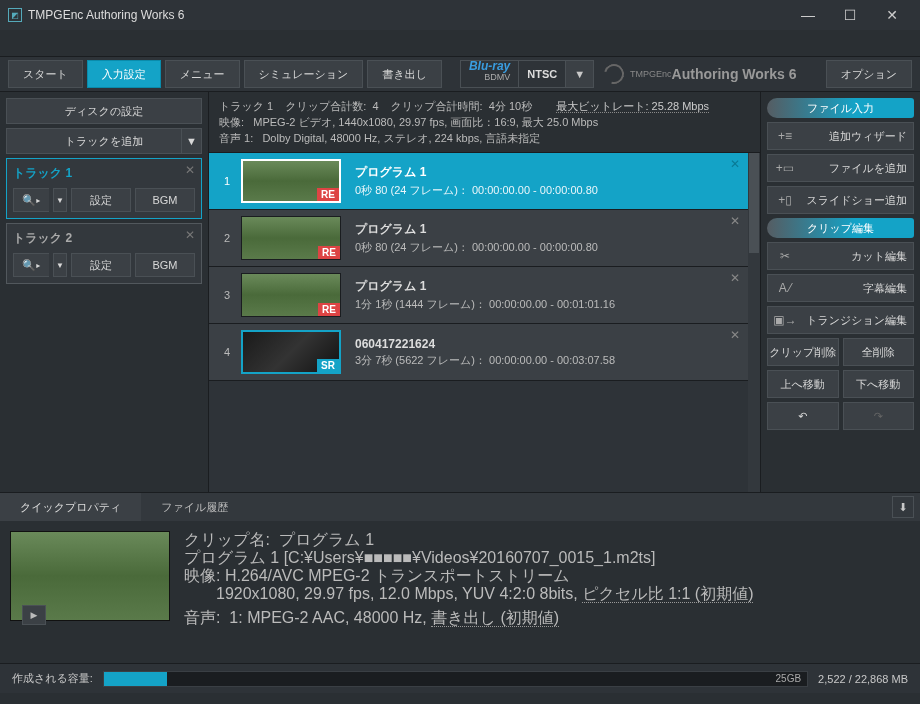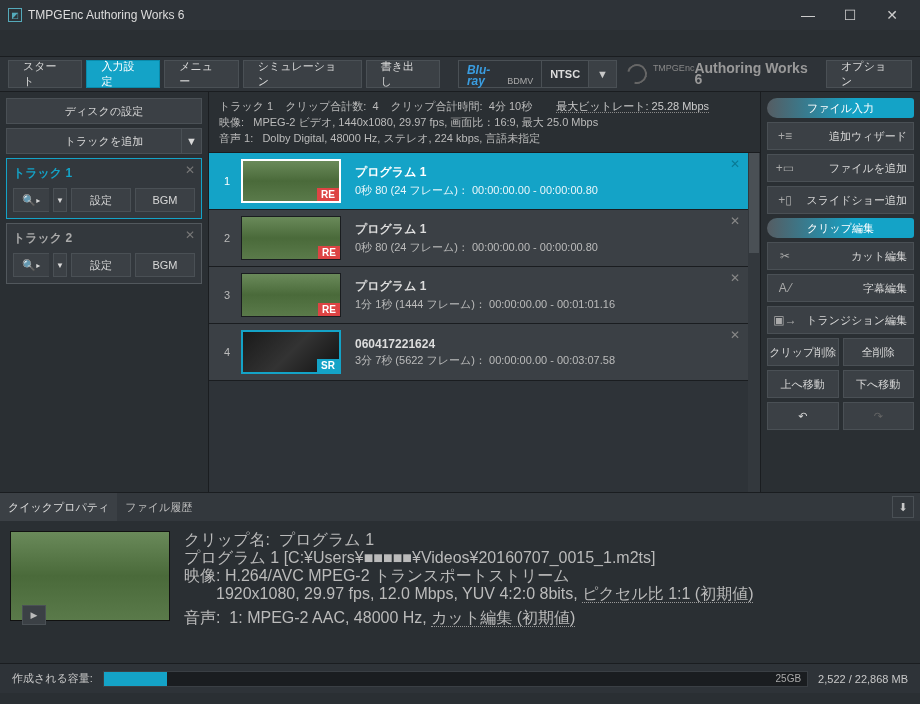--- a/index.html
+++ b/index.html
@@ -6,21 +6,21 @@
 body { font-family: "Meiryo", "Yu Gothic", sans-serif; font-size: 11px; background: #2a2f33; color: #c8c8c8; width: 920px; height: 704px; overflow: hidden; }
 .titlebar { height: 30px; background: #2e3338; display: flex; align-items: center; padding: 0 8px; }
 .titlebar-icon { width: 14px; height: 14px; border: 1px solid #5ab; margin-right: 6px; display: inline-flex; align-items: center; justify-content: center; font-size: 8px; color: #5ab; }
 .titlebar-title { flex: 1; font-size: 12px; color: #ddd; }
 .titlebar-btns { display: flex; gap: 2px; }
 .titlebar-btn { width: 40px; height: 26px; display: flex; align-items: center; justify-content: center; color: #ccc; font-size: 14px; }
 .toolbar { height: 36px; display: flex; align-items: center; padding: 2px 8px; gap: 4px; background: #2e3338; border-top: 1px solid #1a1d20; border-bottom: 1px solid #1a1d20; margin-top: 26px; }
 .tool-btn { height: 28px; padding: 0 14px; background: #3b4045; border: 1px solid #4a5055; color: #d8d8d8; display: flex; align-items: center; justify-content: center; font-size: 11px; }
 .tool-btn.active { background: #14a3c7; border-color: #0a8bab; color: #fff; }
 .bluray-box { display: flex; align-items: center; border: 1px solid #4a5055; height: 28px; }
-.bluray-left { padding: 0 8px; display: flex; align-items: flex-end; justify-content: flex-start; line-height: 11px; border-right: 1px solid #4a5055; height: 100%; }
+.bluray-left { padding: 0 8px; display: flex; flex-direction: column; align-items: flex-end; justify-content: flex-start; line-height: 11px; border-right: 1px solid #4a5055; height: 100%; }
 .bluray-bluray { color: #3a9de0; font-weight: bold; font-size: 12px; font-style: italic; }
 .bluray-bdmv { color: #aaa; font-size: 9px; }
 .bluray-ntsc { padding: 0 8px; color: #ddd; font-size: 11px; font-weight: bold; }
 .bluray-arrow { padding: 0 8px; background: #3b4045; border-left: 1px solid #4a5055; height: 100%; display: flex; align-items: center; }
 .brand { display: flex; align-items: center; gap: 6px; color: #888; margin-left: 6px; }
 .brand-logo { width: 20px; height: 20px; border: 2px solid #666; border-radius: 50%; border-left-color: transparent; transform: rotate(-30deg); }
 .brand-text { display: flex; flex-direction: row; line-height: 11px; }
 .brand-sm { font-size: 9px; color: #888; }
 .brand-lg { font-size: 14px; color: #999; font-weight: bold; }
 .spacer { flex: 1; }
@@ -65,21 +65,21 @@
 .clip.selected .clip-close { color: #0a7a95; }
 .right-col { width: 160px; padding: 6px; display: flex; flex-direction: column; gap: 4px; background: #2a2f33; border-left: 1px solid #1a1d20; }
 .section-header { height: 20px; background: linear-gradient(90deg, #555c62 0%, #14a3c7 60%, #14a3c7 100%); border-radius: 10px 3px 3px 10px; color: #fff; display: flex; align-items: center; justify-content: center; font-size: 11px; }
 .right-btn { height: 28px; background: #3b4045; border: 1px solid #4a5055; color: #d8d8d8; display: flex; align-items: center; font-size: 11px; padding: 0 6px; }
 .right-btn .ico { width: 22px; display: flex; align-items: center; justify-content: center; color: #aaa; font-size: 12px; }
 .right-btn .lbl { flex: 1; text-align: right; }
 .right-row { display: flex; gap: 4px; }
 .right-row .right-btn { flex: 1; justify-content: center; padding: 0; }
 .bottom-panel { border-top: 1px solid #1a1d20; background: #2a2f33; }
 .tabs { display: flex; height: 28px; background: #33383d; align-items: center; position: relative; }
-.tab { padding: 0 8px; height: 100%; display: flex; align-items: center; color: #bbb; font-size: 11px; }
+.tab { padding: 0 20px; height: 100%; display: flex; align-items: center; color: #bbb; font-size: 11px; }
 .tab.active { background: #3b4045; color: #ddd; }
 .tab-dl { position: absolute; right: 6px; width: 22px; height: 22px; border: 1px solid #4a5055; display: flex; align-items: center; justify-content: center; }
 .prop-body { display: flex; padding: 10px; gap: 14px; height: 142px; }
 .prop-thumb { width: 160px; height: 90px; background: linear-gradient(180deg, #6a8a5a 0%, #4a6a3a 50%, #5a7a4a 100%); border: 1px solid #111; }
 .prop-text { flex: 1; font-size: 16px; color: #bbb; line-height: 18px; }
 .prop-text .dot { border-bottom: 1px dotted #999; }
 .play-btn { position: absolute; bottom: 38px; left: 22px; width: 24px; height: 20px; background: #3b4045; border: 1px solid #4a5055; display: flex; align-items: center; justify-content: center; color: #bbb; font-size: 9px; }
 .status-bar { height: 30px; border-top: 1px solid #1a1d20; background: #2e3338; display: flex; align-items: center; padding: 0 12px; gap: 10px; }
 .cap-bar { flex: 1; height: 16px; background: #1a1d20; border: 1px solid #3a3f44; position: relative; display: flex; align-items: center; }
 .cap-fill { position: absolute; left: 0; top: 0; bottom: 0; width: 9%; background: #14a3c7; }
@@ -271,21 +271,21 @@
   </div>
   <div class="prop-body">
     <div>
       <div class="prop-thumb"></div>
     </div>
     <div class="prop-text">
       <div><span>クリップ名:</span>&nbsp;&nbsp;<span>プログラム 1</span></div>
       <div>プログラム 1 [C:¥Users¥■■■■■¥Videos¥20160707_0015_1.m2ts]</div>
       <div><span>映像:</span>&nbsp;<span>H.264/AVC  MPEG-2 トランスポートストリーム</span></div>
       <div style="padding-left:32px"><span>1920x1080,  29.97 fps,  12.0 Mbps,  YUV 4:2:0 8bits,</span>&nbsp;<span class="dot">ピクセル比 1:1 (初期値)</span></div>
-      <div style="margin-top:6px"><span>音声:</span>&nbsp;&nbsp;<span>1:  MPEG-2 AAC, 48000 Hz,</span>&nbsp;<span class="dot">カット編集 (初期値)</span></div>
+      <div style="margin-top:6px"><span>音声:</span>&nbsp;&nbsp;<span>1:  MPEG-2 AAC, 48000 Hz,</span>&nbsp;<span class="dot">書き出し (初期値)</span></div>
     </div>
   </div>
   <div class="play-btn">▶</div>
 </div>
 
 <div class="status-bar">
   <span>作成される容量:</span>
   <div class="cap-bar">
     <div class="cap-fill"></div>
     <span class="cap-label">25GB</span>

